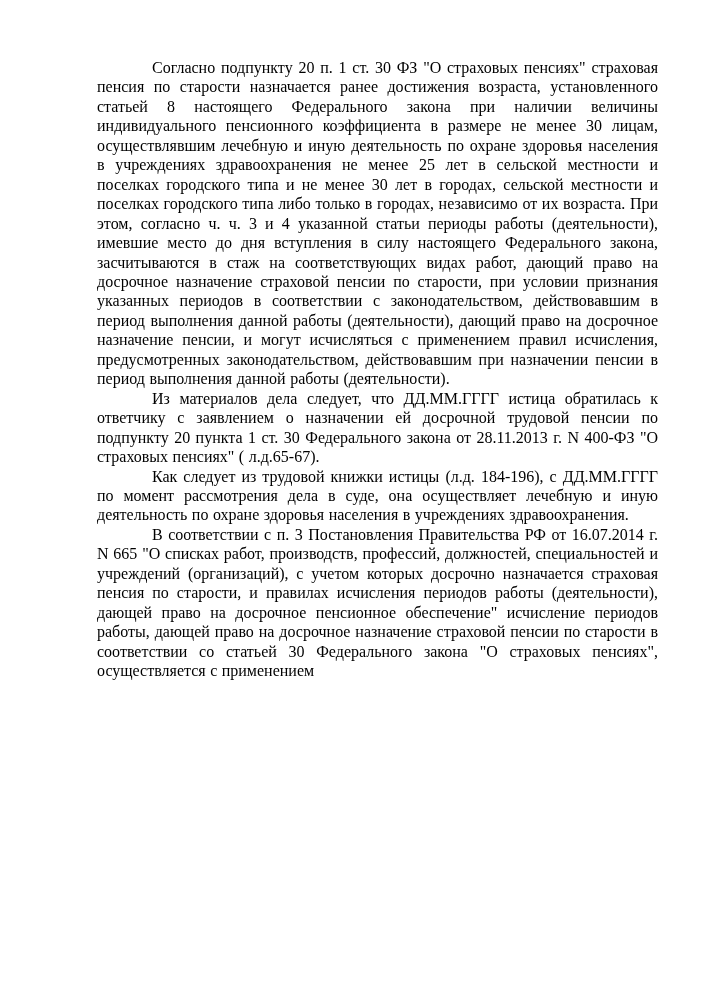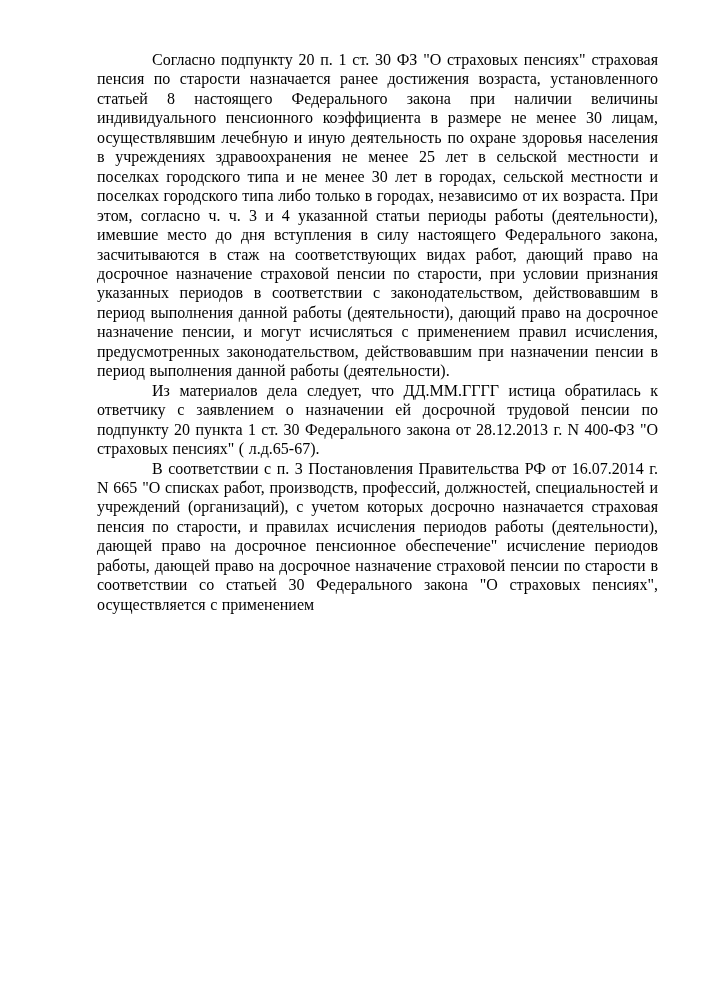--- a/index.html
+++ b/index.html
@@ -10,36 +10,37 @@
   body {
     width: 707px;
     height: 1000px;
     position: relative;
     overflow: hidden;
     font-family: "Liberation Serif", "DejaVu Serif", serif;
   }
   .page {
     position: absolute;
     left: 97px;
-    top: 50px;
+    top: 58px;
     width: 561px;
     color: #000000;
     font-family: Liberation Serif, serif;
   }
   .para {
     margin: 0;
     padding: 0;
     font-size: 16px;
     line-height: 19.45px;
     text-align: justify;
     text-indent: 55px;
     color: #000000;
     word-spacing: 0.5px;
   }
 </style>
 </head>
 <body>
 
 <div class="page">
   <p class="para">Согласно подпункту 20 п. 1 ст. 30 ФЗ "О страховых пенсиях" страховая пенсия по старости назначается ранее достижения возраста, установленного статьей 8 настоящего Федерального закона при наличии величины индивидуального пенсионного коэффициента в размере не менее 30 лицам, осуществлявшим лечебную и иную деятельность по охране здоровья населения в учреждениях здравоохранения не менее 25 лет в сельской местности и поселках городского типа и не менее 30 лет в городах, сельской местности и поселках городского типа либо только в городах, независимо от их возраста. При этом, согласно ч. ч. 3 и 4 указанной статьи периоды работы (деятельности), имевшие место до дня вступления в силу настоящего Федерального закона, засчитываются в стаж на соответствующих видах работ, дающий право на досрочное назначение страховой пенсии по старости, при условии признания указанных периодов в соответствии с законодательством, действовавшим в период выполнения данной работы (деятельности), дающий право на досрочное назначение пенсии, и могут исчисляться с применением правил исчисления, предусмотренных законодательством, действовавшим при назначении пенсии в период выполнения данной работы (деятельности).</p>
-  <p class="para">Из материалов дела следует, что ДД.ММ.ГГГГ истица обратилась к ответчику с заявлением о назначении ей досрочной трудовой пенсии по подпункту 20 пункта 1 ст. 30 Федерального закона от 28.12.2013 г. N 400-ФЗ "О страховых пенсиях" ( л.д.65-67).</p>
+  <p class="para">Из материалов дела следует, что ДД.ММ.ГГГГ истица обратилась к ответчику с заявлением о назначении ей досрочной трудовой пенсии по подпункту 20 пункта 1 ст. 30 Федерального закона от 28.11.2013 г. N 400-ФЗ "О страховых пенсиях" ( л.д.65-67).</p>
+  <p class="para">Как следует из трудовой книжки истицы (л.д. 184-196), с ДД.ММ.ГГГГ по момент рассмотрения дела в суде, она осуществляет лечебную и иную деятельность по охране здоровья населения в учреждениях здравоохранения.</p>
   <p class="para">В соответствии с п. 3 Постановления Правительства РФ от 16.07.2014 г. N 665 "О списках работ, производств, профессий, должностей, специальностей и учреждений (организаций), с учетом которых досрочно назначается страховая пенсия по старости, и правилах исчисления периодов работы (деятельности), дающей право на досрочное пенсионное обеспечение" исчисление периодов работы, дающей право на досрочное назначение страховой пенсии по старости в соответствии со статьей 30 Федерального закона "О страховых пенсиях", осуществляется с применением</p>
 </div>
 
 </body></html>

